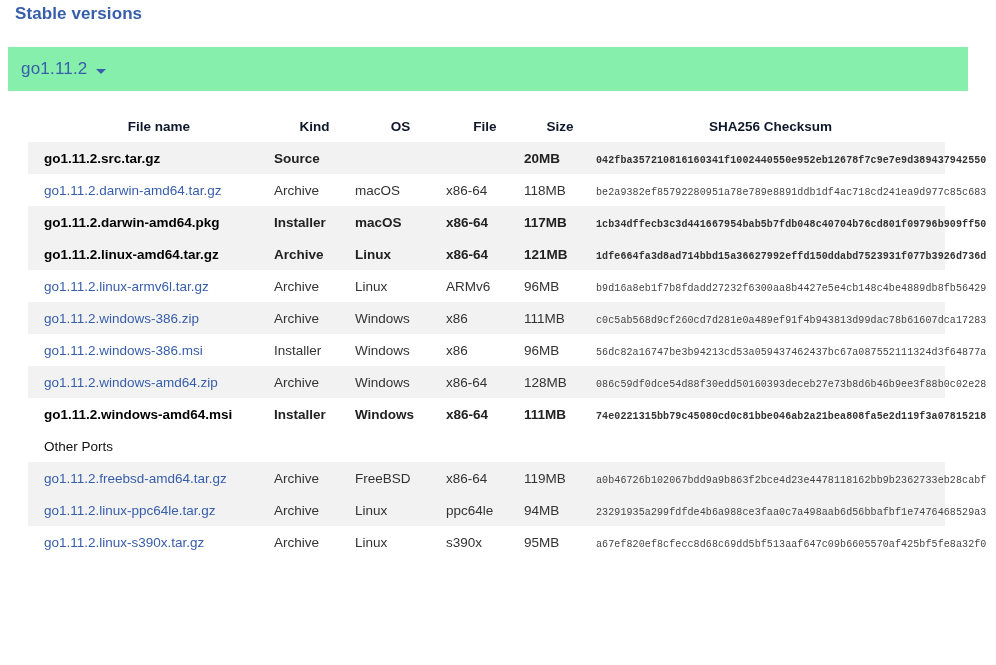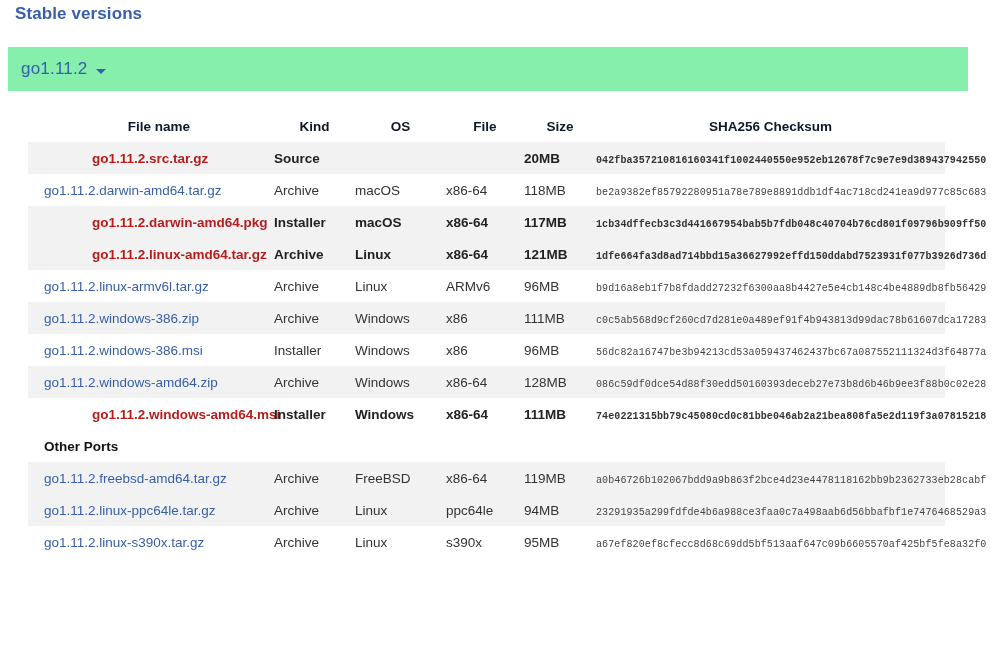--- a/index.html
+++ b/index.html
@@ -105,39 +105,38 @@
     color: #333333;
   }
   .dl-table td.c-filename { padding-left: 16px; }
 
   tr.striped td {
     background: #f2f2f2;
   }
 
   tr.subheader td {
     background: transparent;
-    font-weight: bold;
+    font-weight: normal;
     color: #111111;
     font-size: 13.5px;
   }
 
   .filelink {
     color: #375eab;
     text-decoration: none;
     font-size: 13.5px;
   }
 
   tr.highlight .filelink,
   tr.highlight td {
     font-weight: bold;
     color: #222222;
   }
   tr.highlight .filelink {
-    color: #b91c1c;
-    margin-left: 48px;
+    color: #000000;
   }
 
   .checksum {
     font-family: Liberation Mono, monospace;
     font-size: 10px;
     color: #444444;
     letter-spacing: 0.1px;
     white-space: nowrap;
   }
   tr.highlight .checksum {

